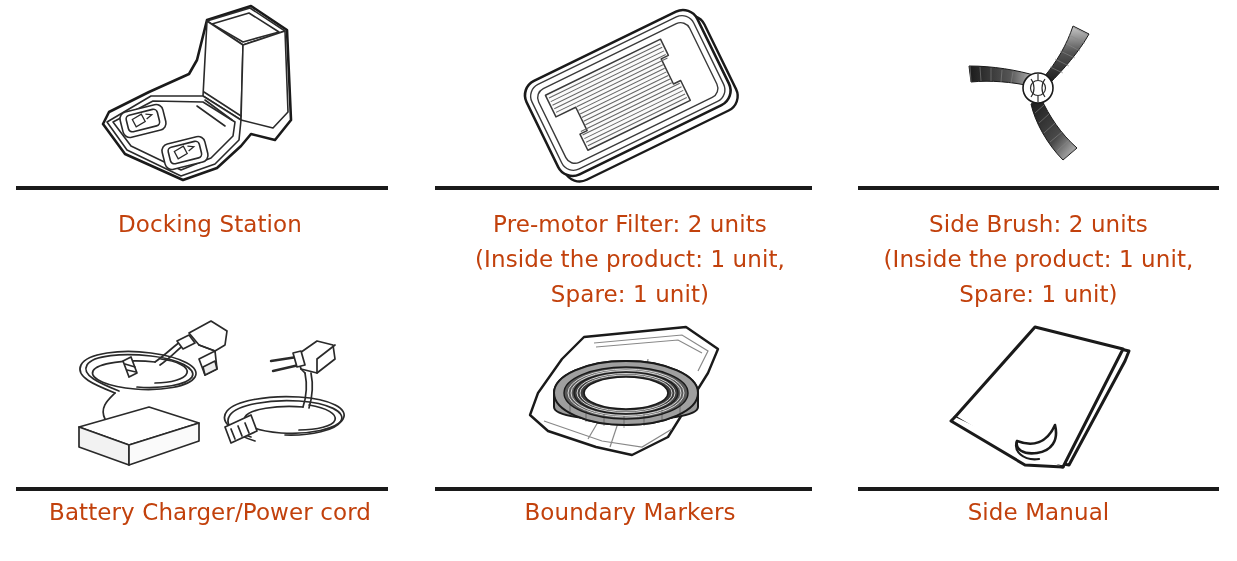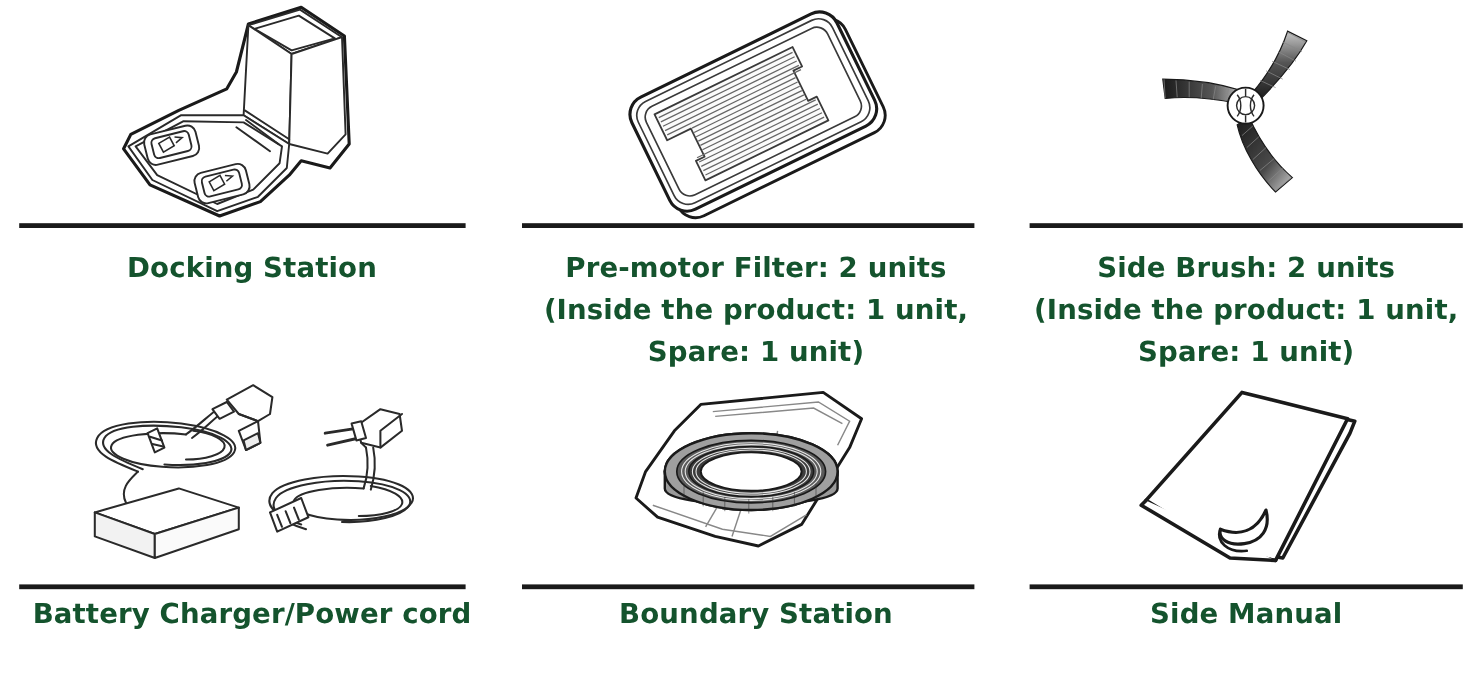--- a/index.html
+++ b/index.html
@@ -47,23 +47,23 @@
     flex: 0 0 auto;
   }
   .col-2 .divider { margin: 0 28px 0 15px; }
   .col-3 .divider { margin: 0 18px 0 18px; }
 
   .caption {
     flex: 1 1 auto;
     text-align: center;
     font-size: 23px;
     line-height: 35px;
-    font-weight: 700;
+    font-weight: 400;
     letter-spacing: 0.1px;
-    color: #14532d;
+    color: #c2410c;
     padding-top: 17px;
     box-sizing: border-box;
     white-space: pre-line;
   }
   .row-bottom .caption { padding-top: 4px; }
   svg { display: block; }
 </style>
 </head>
 <body>
 
@@ -334,21 +334,21 @@
             <path d="M94 99 L94 111"></path>
               <path d="M114 101 L114 113"></path>
             <path d="M134 99 L134 111"></path>
               <path d="M152 95 L152 107"></path>
             <path d="M170 88 L170 100"></path>
           </g>
         </g>
       </svg>
     </div>
     <div class="divider"></div>
-    <div class="caption">Boundary Station</div>
+    <div class="caption">Boundary Markers</div>
   </div>
 
   <div class="content-cell row-bottom col-3">
     <div class="illustration">
       <svg width="220" height="168" viewBox="0 0 220 168" aria-hidden="true">
         <g fill="#ffffff" stroke="#1a1a1a" stroke-width="3" stroke-linejoin="round" stroke-linecap="round">
 
           <path d="M106 14 L200 36 L196 46 L140 150 L118 146 Z"></path>
 
           <path d="M106 12 L194 34 L134 152 L96 144 L26 102 Z"></path>

